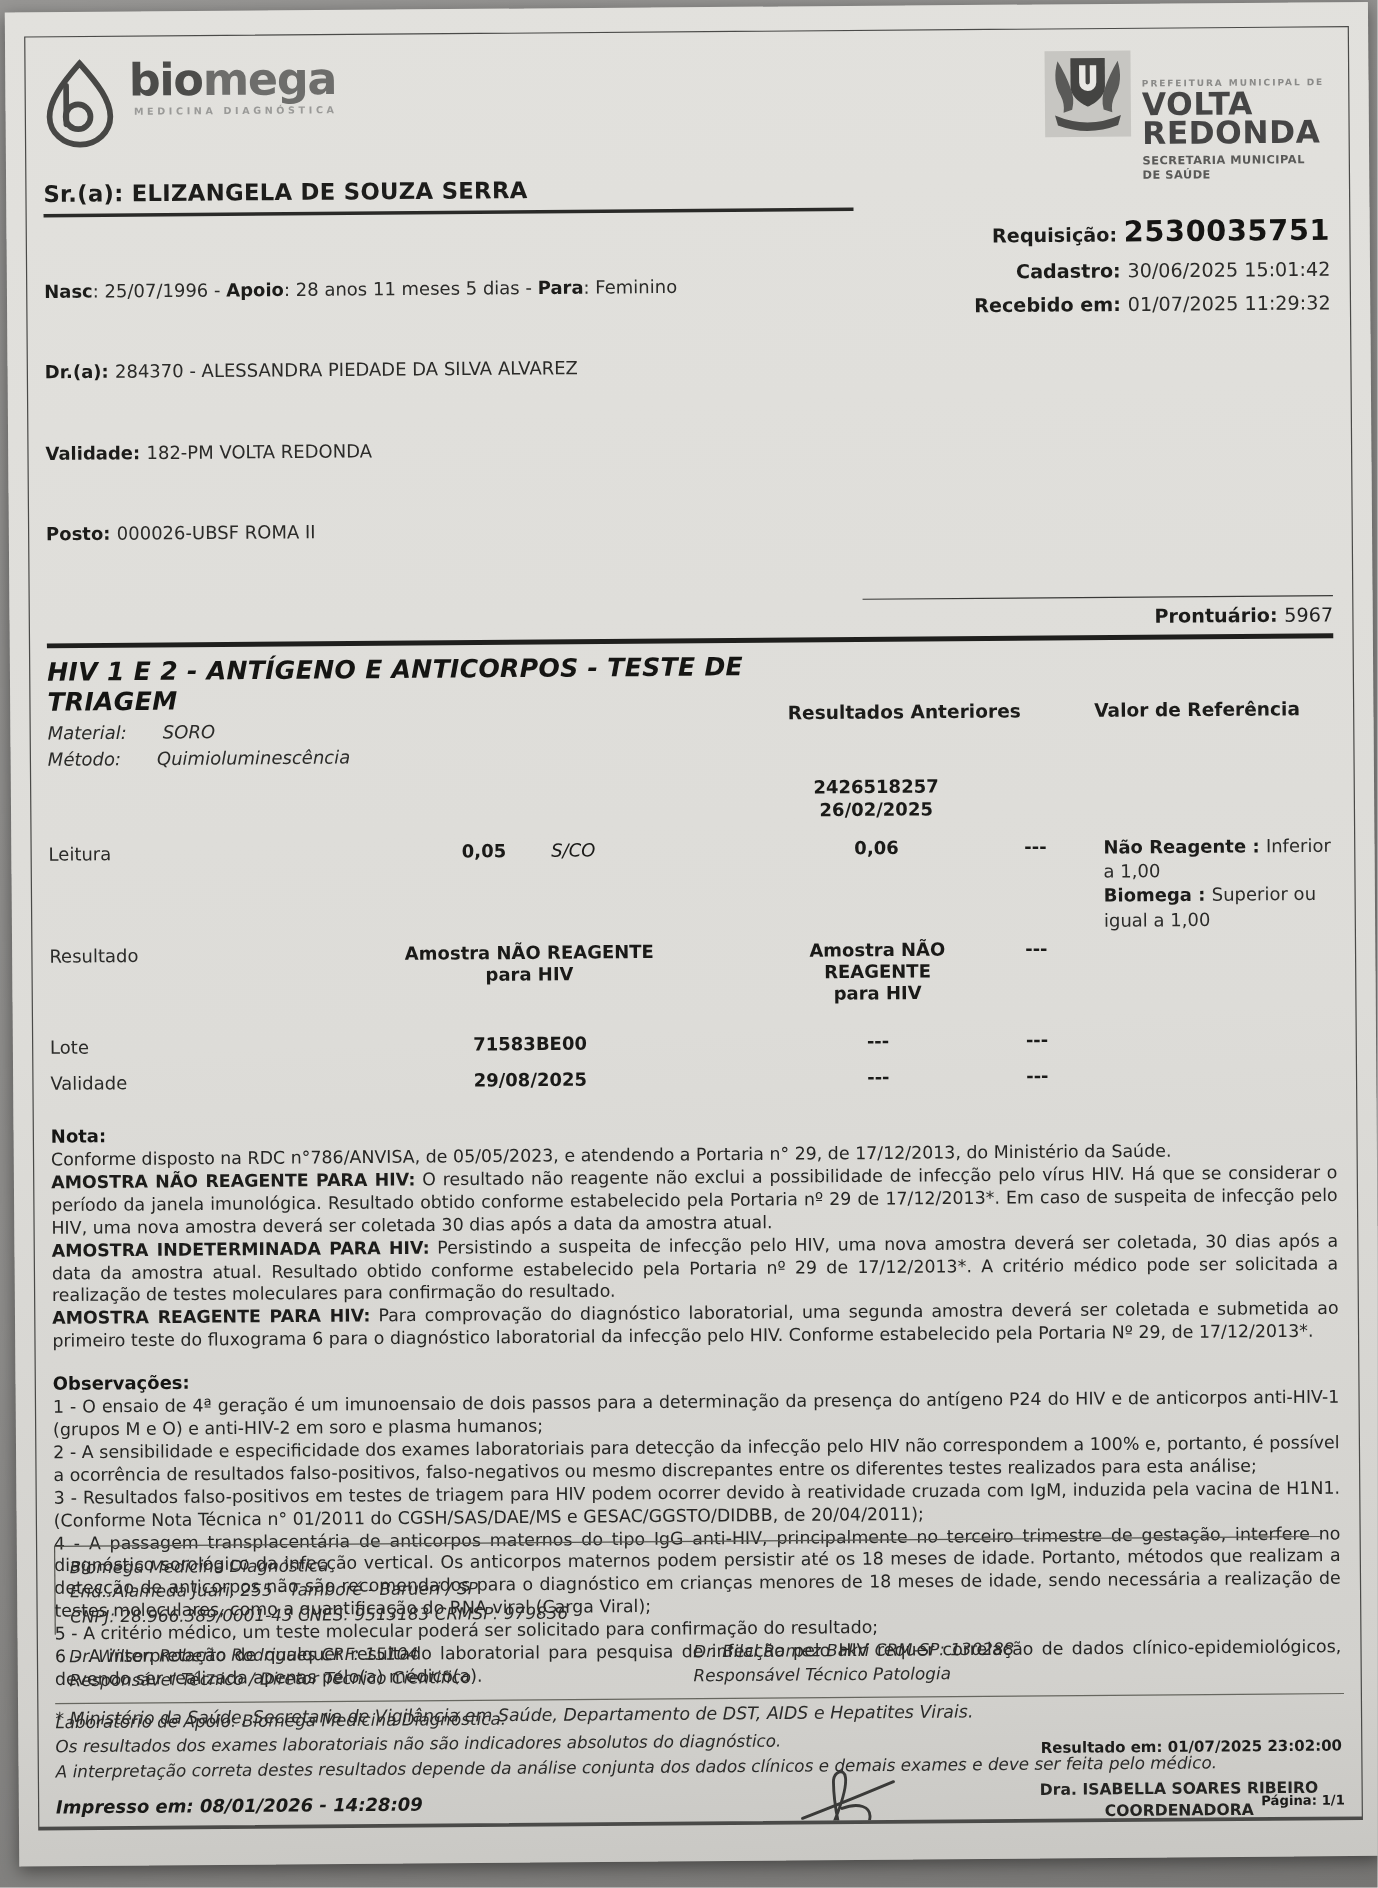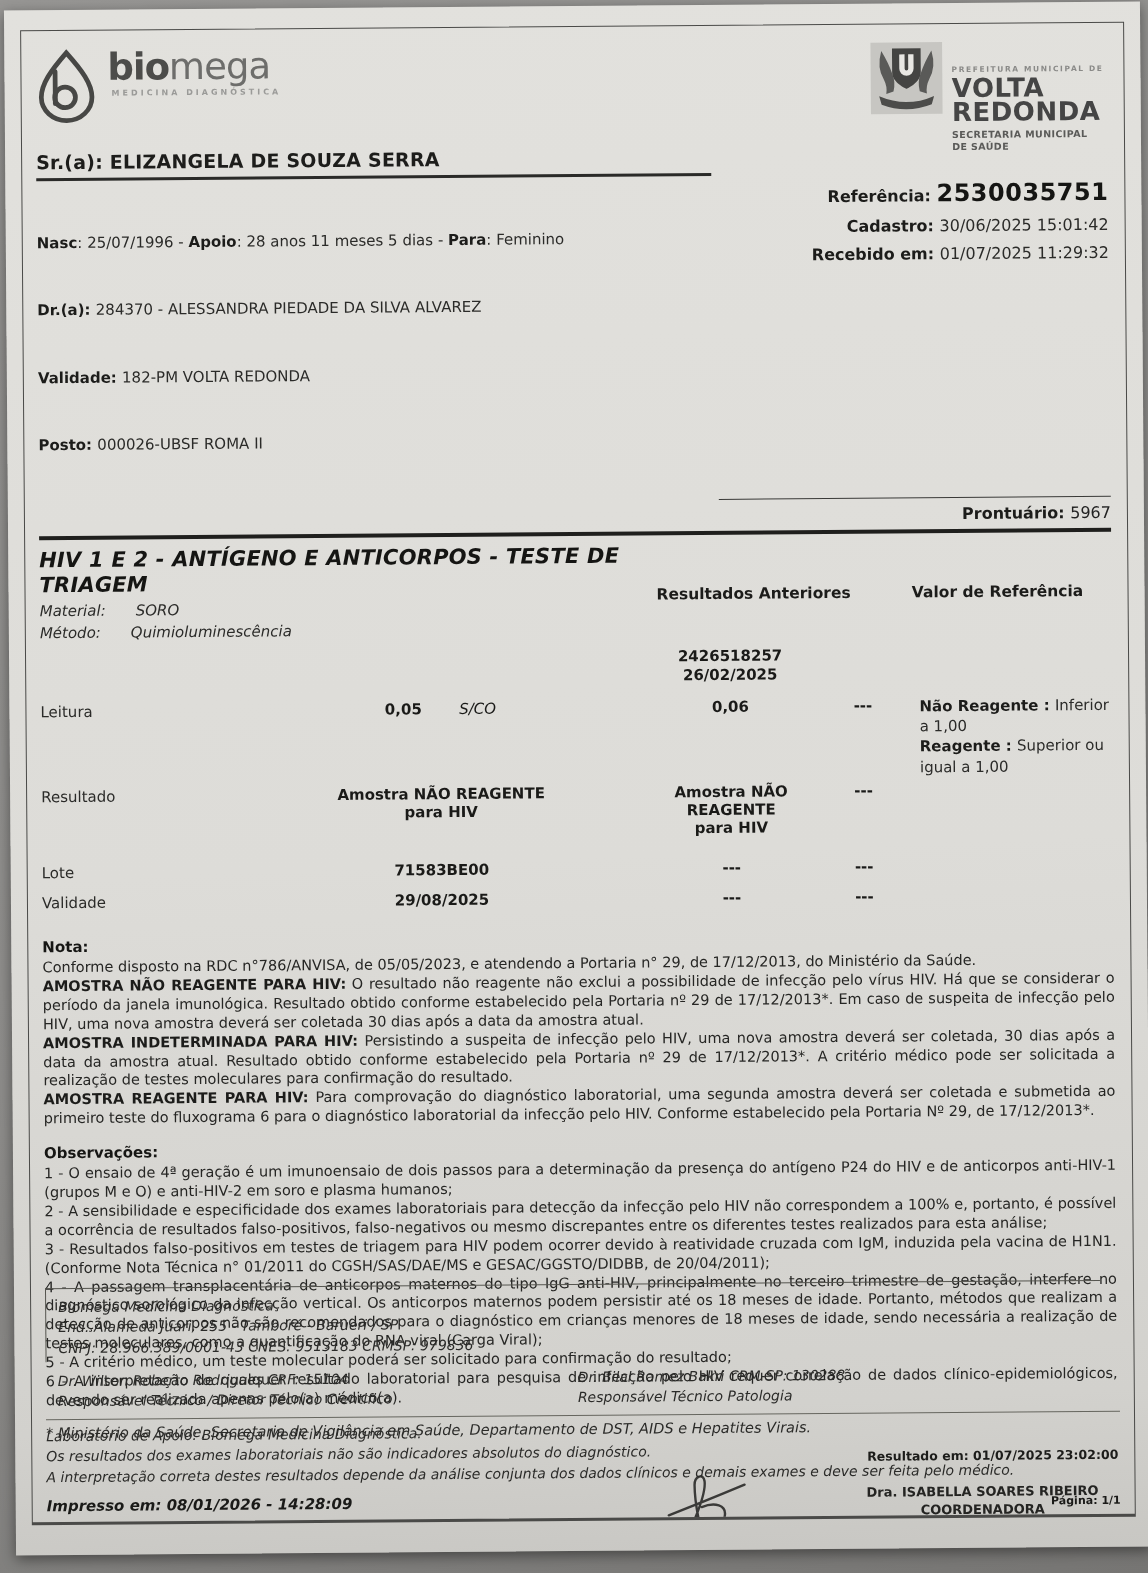--- a/index.html
+++ b/index.html
@@ -20,21 +20,21 @@
     border:1.5px solid #4a4a48;border-bottom-width:3.5px;
     overflow:hidden;
   }
   .inner{padding:10px 16px 0 14px;}
   
   .hdr{display:flex;justify-content:space-between;align-items:flex-start;height:104px;}
   .biomega{display:flex;align-items:flex-start;gap:10px;padding-top:8px;}
   .bm-word{line-height:1;}
   .bm-name{font-size:37px;letter-spacing:-1px;}
   .bm-name .bio{font-weight:700;color:#4c4c4a;}
-  .bm-name .mega{font-weight:400;color:#6d6d6b;}
+  .bm-name .mega{font-weight:700;color:#6d6d6b;}
   .bm-tag{font-size:8px;letter-spacing:3px;color:#9a9a98;margin-top:4px;margin-left:4px;font-weight:700;}
   .vr{display:flex;gap:8px;align-items:flex-start;padding-top:4px;margin-right:4px;}
   .vr-text{line-height:1;margin-top:28px;}
   .vr-pref{font-size:7.5px;letter-spacing:1.6px;color:#8a8a88;font-weight:700;margin-bottom:2px;}
   .vr-city{font-size:26px;font-weight:800;color:#454545;letter-spacing:.5px;line-height:.95;}
   .vr-sec{font-size:9.5px;font-weight:700;color:#5a5a58;margin-top:4px;line-height:1.25;letter-spacing:.4px;}
   
   .pt-name{font-size:19px;font-weight:700;color:#1d1d1b;margin-top:6px;letter-spacing:.2px;}
   .rule-name{height:2.5px;background:#2a2a28;width:63%;margin-top:5px;}
   .info{display:flex;justify-content:space-between;margin-top:6px;}
@@ -131,21 +131,21 @@
       <div class="rule-name"></div>
 
       <div class="info">
         <div class="kv">
           <div><span class="b">Nasc</span><span>: 25/07/1996 - </span><span class="b">Apoio</span><span>: 28 anos 11 meses 5 dias - </span><span class="b">Para</span><span>: Feminino</span></div>
           <div><span class="b">Dr.(a): </span><span>284370 - ALESSANDRA PIEDADE DA SILVA ALVAREZ</span></div>
           <div><span class="b">Validade: </span><span>182-PM VOLTA REDONDA</span></div>
           <div><span class="b">Posto: </span><span>000026-UBSF ROMA II</span></div>
         </div>
         <div class="reg">
-          <div class="line"><span class="reg-lbl">Referência: </span><span class="req-val">2530035751</span></div>
+          <div class="line"><span class="reg-lbl">Requisição: </span><span class="req-val">2530035751</span></div>
           <div class="line"><span class="reg-lbl">Cadastro: </span><span class="reg-val">30/06/2025 15:01:42</span></div>
           <div class="line"><span class="reg-lbl">Recebido em: </span><span class="reg-val">01/07/2025 11:29:32</span></div>
         </div>
       </div>
 
       <div class="rule-right"></div>
       <div class="pront"><span class="b">Prontuário: </span><span>5967</span></div>
       <div class="rule-full"></div>
 
       <div class="exam-top">
@@ -169,21 +169,21 @@
         </div>
         <div></div>
           <div></div>
       </div>
 
       <div class="row" style="margin-top:12px;">
         <div class="c-lbl">Leitura</div>
         <div class="c-val"><span>0,05</span>&nbsp; <span style="font-weight:400;font-style:italic;margin-left:27px;">S/CO</span></div>
         <div class="c-prev">0,06</div>
         <div class="c-prev">---</div>
-        <div class="c-ref"><span class="b">Não Reagente : </span><span>Inferior a 1,00</span><br><span class="b">Reagente : </span><span>Superior ou igual a 1,00</span></div>
+        <div class="c-ref"><span class="b">Não Reagente : </span><span>Inferior a 1,00</span><br><span class="b">Biomega : </span><span>Superior ou igual a 1,00</span></div>
       </div>
 
       <div class="row" style="margin-top:4px;">
         <div class="c-lbl">Resultado</div>
         <div class="c-val"><span class="wrapnarrow">Amostra NÃO REAGENTE para HIV</span></div>
         <div class="c-prev"><span class="wrapnarrow">Amostra NÃO REAGENTE para HIV</span></div>
         <div class="c-prev">---</div>
         <div></div>
       </div>
 

